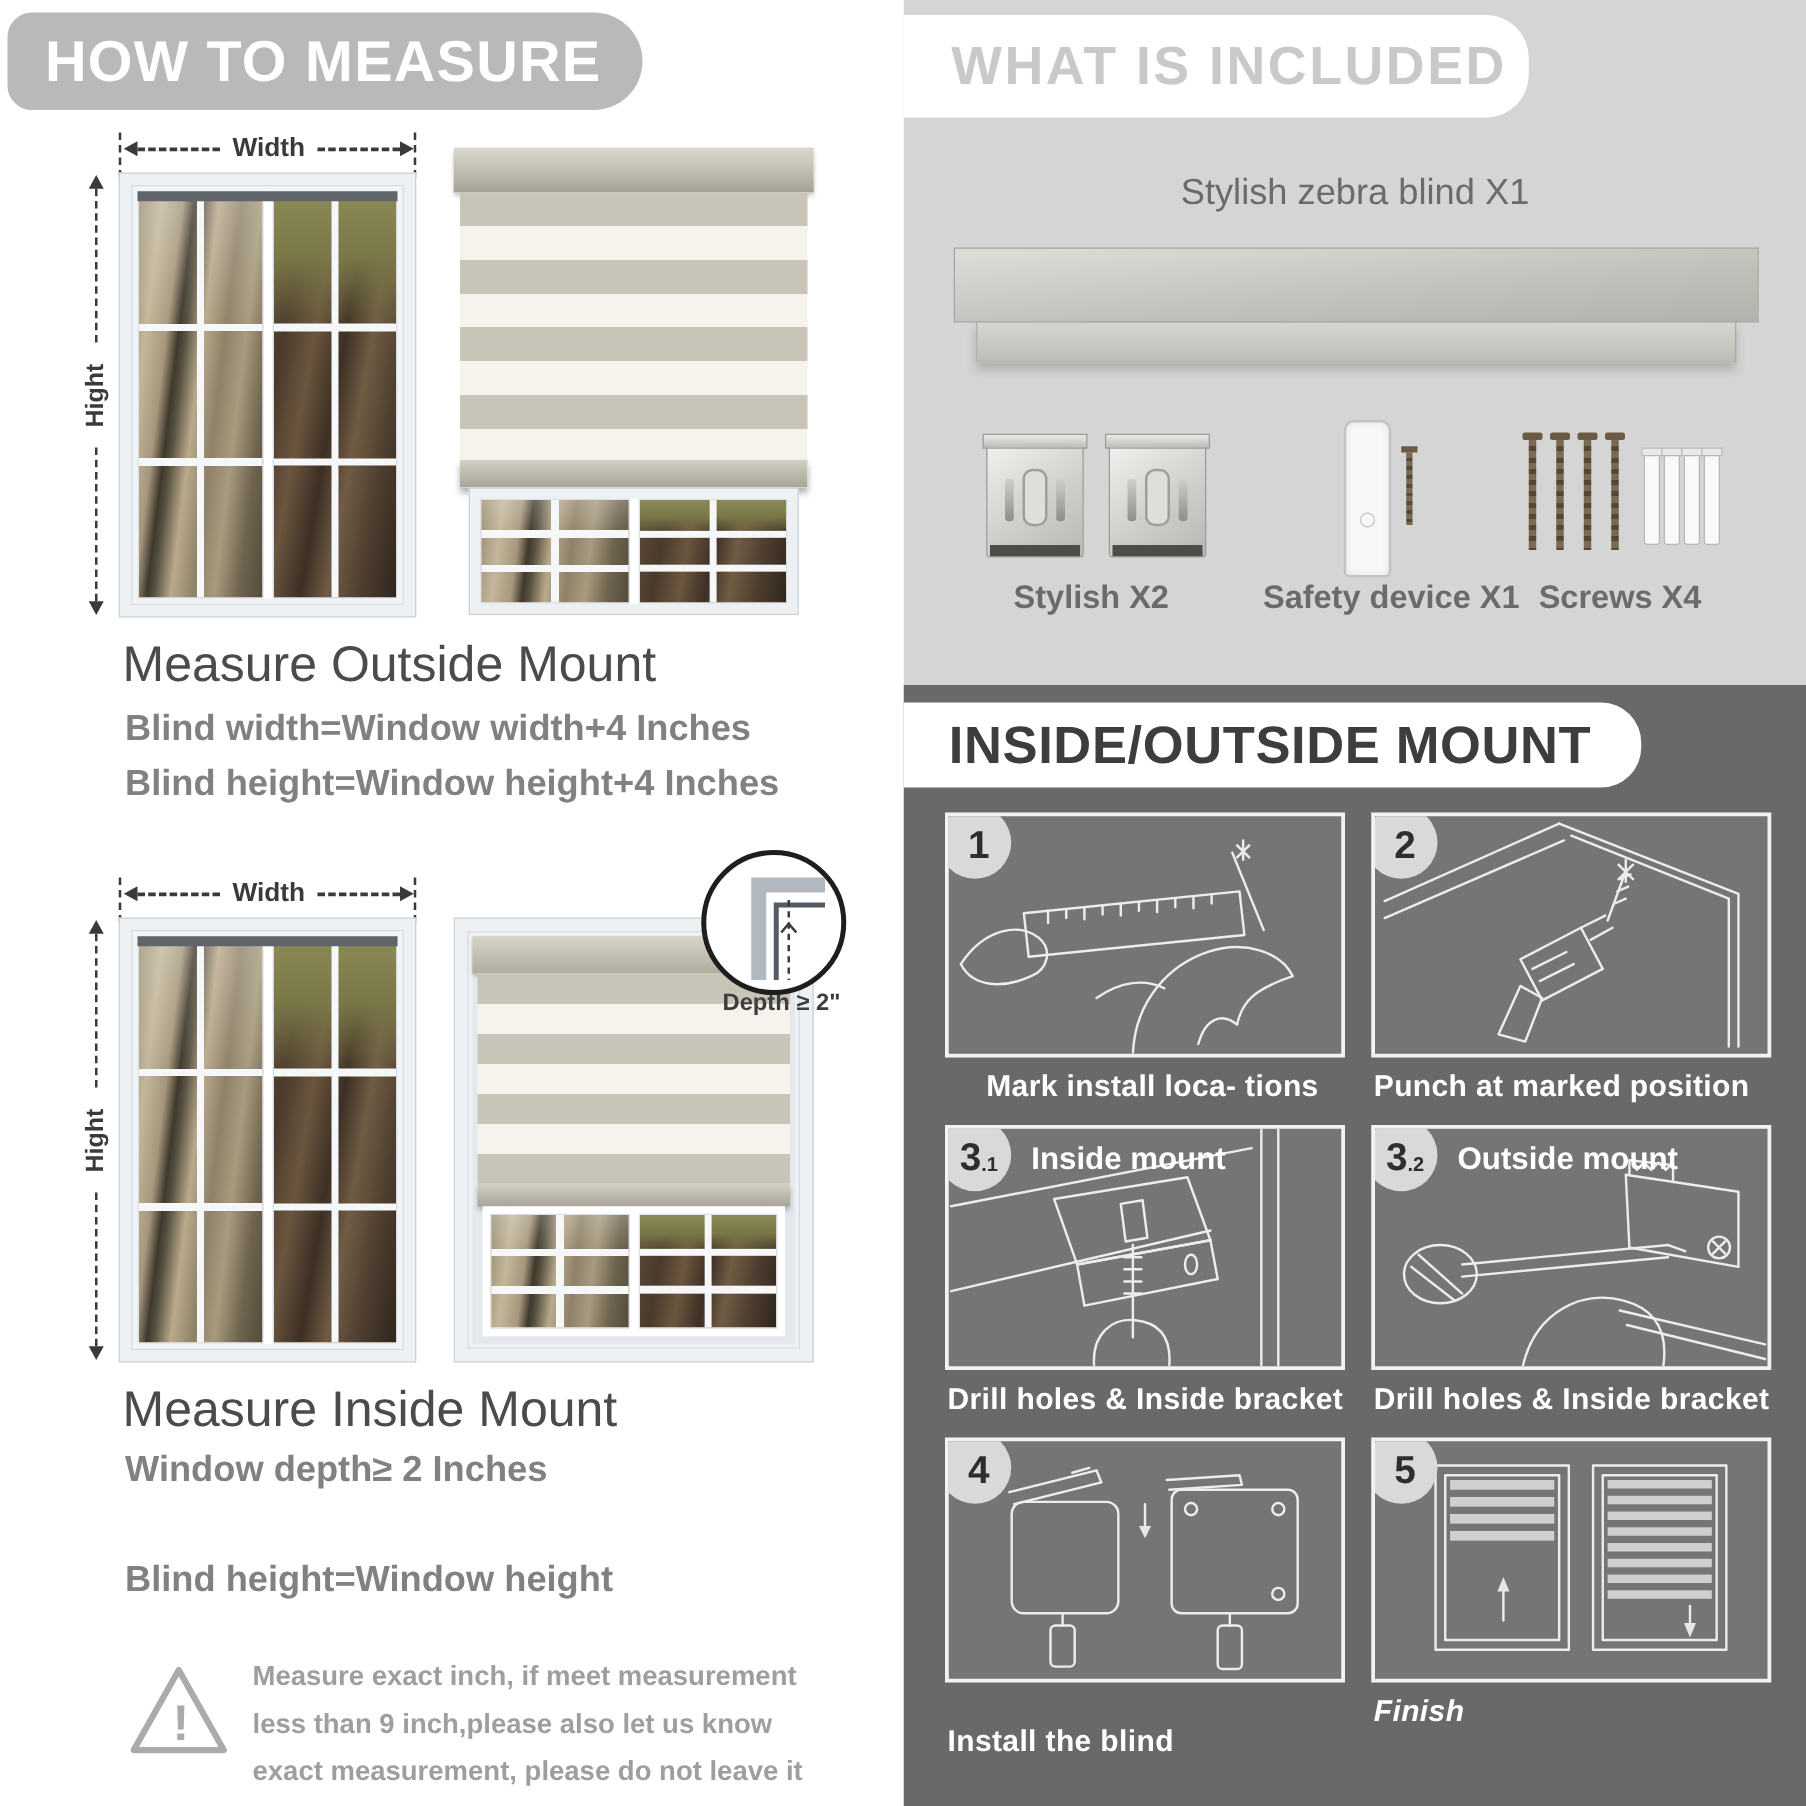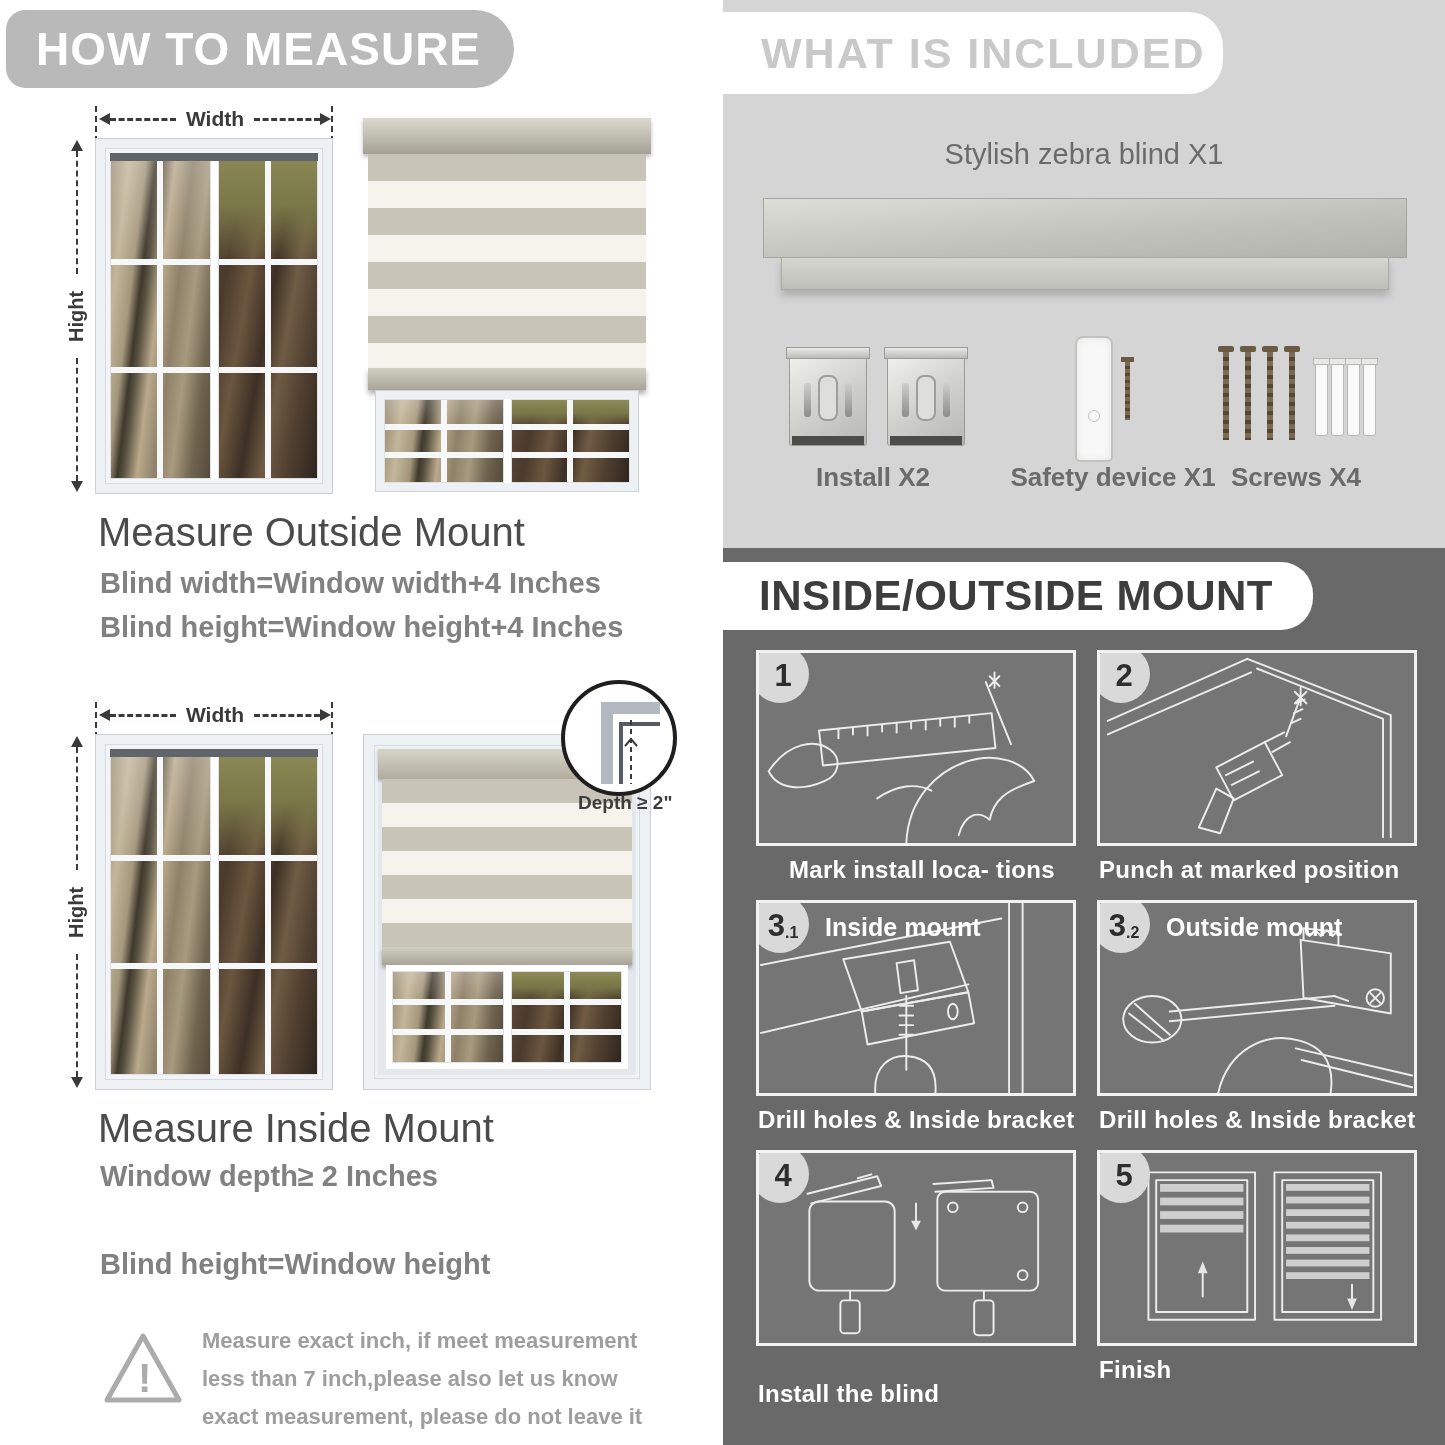--- a/index.html
+++ b/index.html
@@ -226,21 +226,21 @@
   <div class="abs depth-lbl" style="left:578px;top:792px;">Depth ≥ 2"</div>
 
   <div class="abs m-head" style="left:98px;top:1106px;">Measure Inside Mount</div>
   <div class="abs m-line" style="left:100px;top:1160px;">Window depth≥ 2 Inches</div>
   <div class="abs m-line" style="left:100px;top:1248px;">Blind height=Window height</div>
 
   <svg class="abs" style="left:100px;top:1328px;" width="86" height="84" viewBox="0 0 86 84">
     <path class="warn-tri" d="M43,8 L79,72 L7,72 Z"></path>
     <text class="warn-ex" x="38" y="64">!</text>
   </svg>
-  <div class="abs warn-text" style="left:202px;top:1322px;">Measure exact inch, if meet measurement less than 7 inch,please also let us know exact measurement, please do not leave it</div>
+  <div class="abs warn-text" style="left:202px;top:1322px;">Measure exact inch, if meet measurement less than 9 inch,please also let us know exact measurement, please do not leave it</div>
 
   <div class="abs included">
     <div class="banner-right">
       <span>WHAT IS INCLUDED</span>
     </div>
     <div class="product-title">Stylish zebra blind X1</div>
 
     <div class="railbar1"></div>
     <div class="railbar2"></div>
 
@@ -266,21 +266,21 @@
 
     <div class="screw" style="left:500px;"></div>
     <div class="screw" style="left:522px;"></div>
     <div class="screw" style="left:544px;"></div>
     <div class="screw" style="left:566px;"></div>
     <div class="anchor" style="left:592px;"></div>
     <div class="anchor" style="left:608px;"></div>
     <div class="anchor" style="left:624px;"></div>
     <div class="anchor" style="left:640px;"></div>
 
-    <div class="item-cap" style="left:55px;width:190px;">Install X2</div>
+    <div class="item-cap" style="left:55px;width:190px;">Stylish X2</div>
     <div class="item-cap" style="left:265px;width:250px;">Safety device X1</div>
     <div class="item-cap" style="left:478px;width:190px;">Screws X4</div>
   </div>
 
   <div class="abs mount">
     <div class="banner-dark">
       <span>INSIDE/OUTSIDE MOUNT</span>
     </div>
 
     <div class="panel" style="left:33px;top:102px;">
@@ -411,16 +411,16 @@
         <rect class="fillbar" x="190" y="58" width="86" height="7"></rect>
         <rect class="fillbar" x="190" y="71" width="86" height="7"></rect>
         <rect class="fillbar" x="190" y="84" width="86" height="7"></rect>
         <rect class="fillbar" x="190" y="97" width="86" height="7"></rect>
         <rect class="fillbar" x="190" y="110" width="86" height="7"></rect>
         <rect class="fillbar" x="190" y="123" width="86" height="7"></rect>
         <line x1="258" y1="136" x2="258" y2="152"></line>
         <polygon class="fillhead" points="253,150 263,150 258,162"></polygon>
       </svg>
     </div>
-    <div class="pcap" style="left:376px;top:808px;">Finish</div>
+    <div class="pcap" style="left:376px;top:808px;font-style:italic;">Finish</div>
   </div>
 
 </div>
 
 </body></html>

